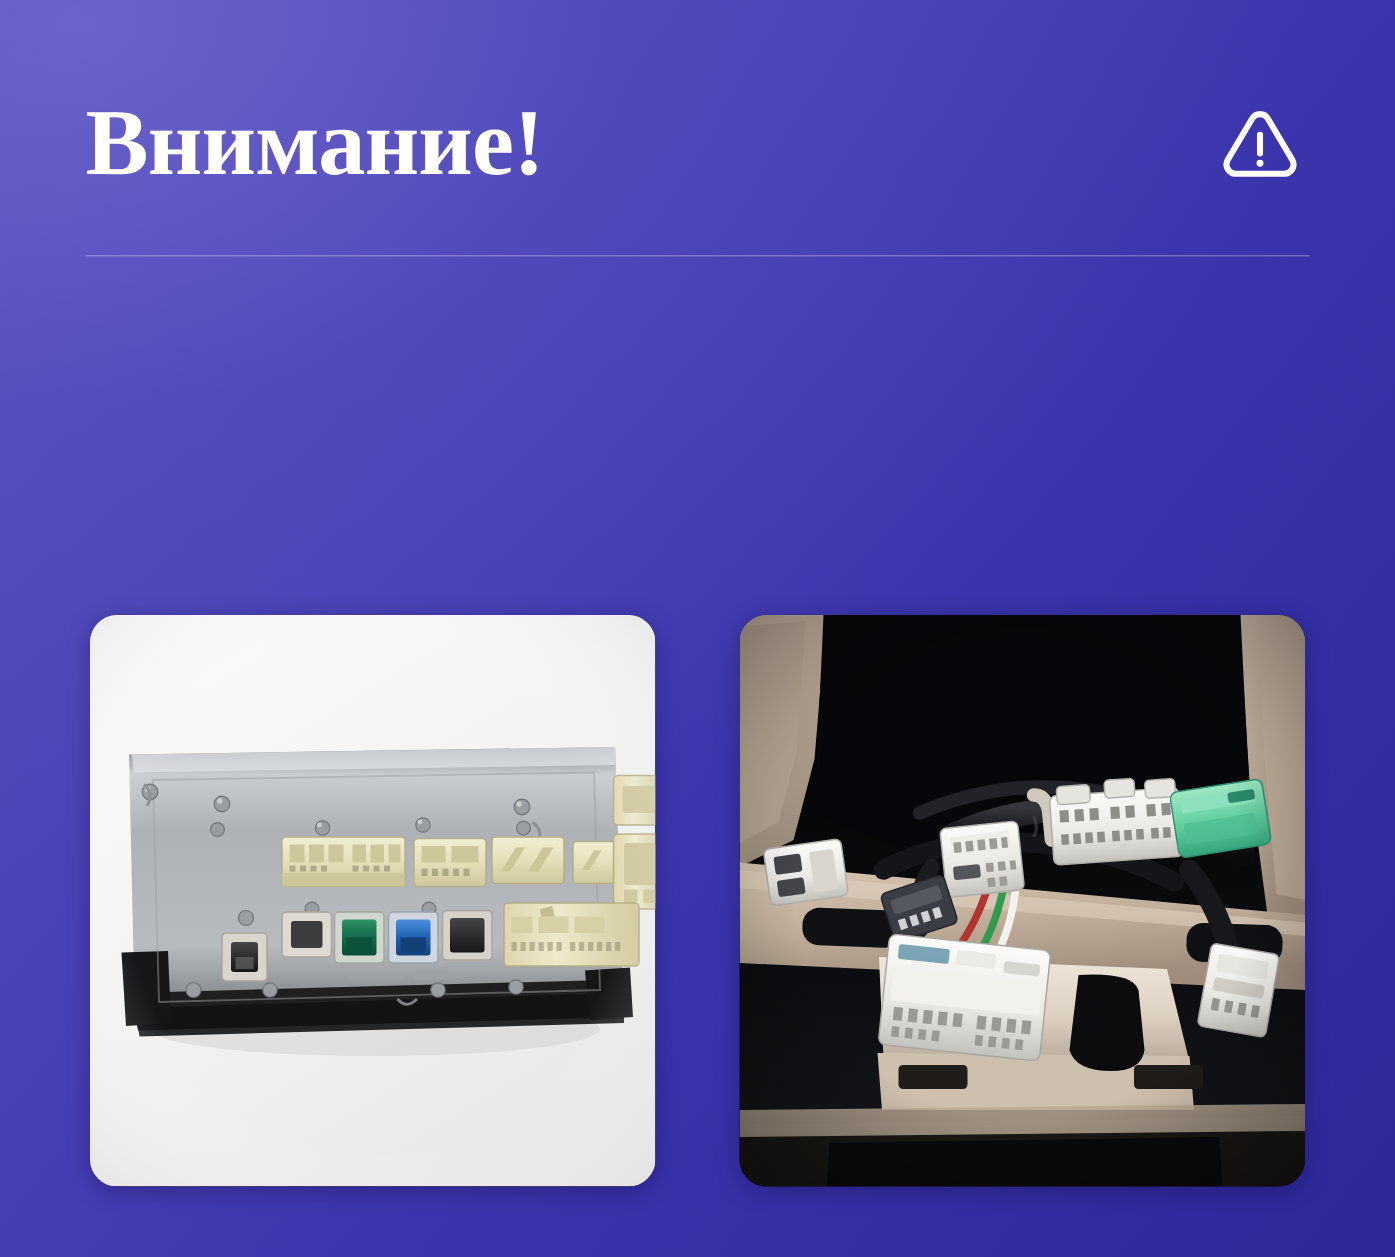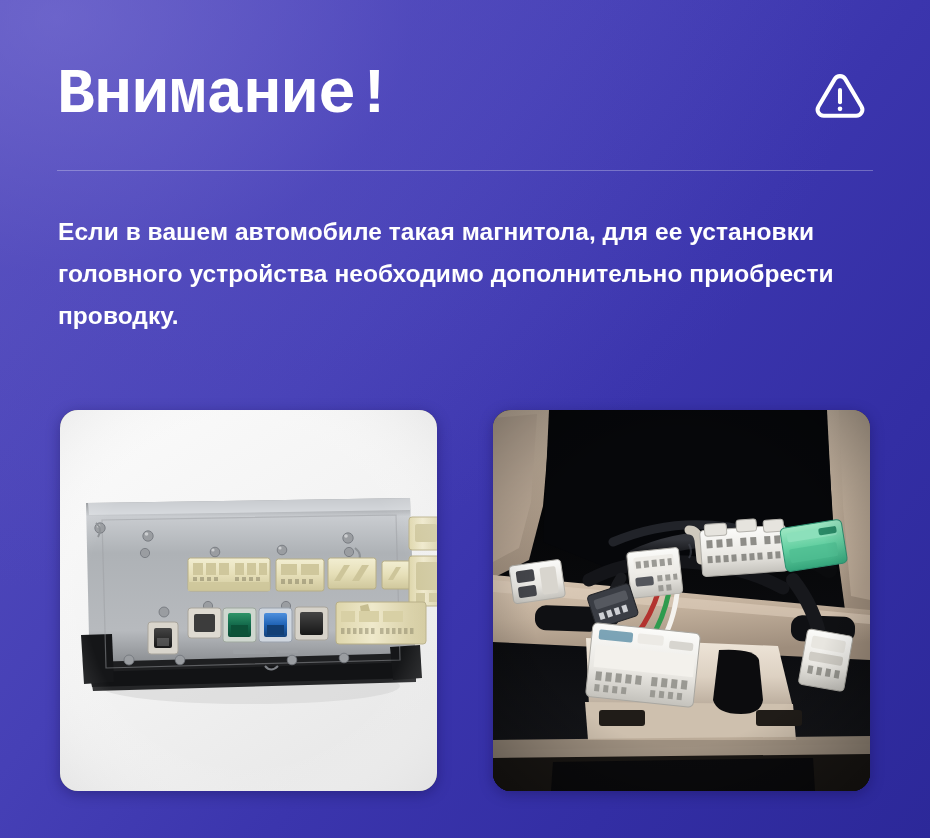--- a/index.html
+++ b/index.html
@@ -49,21 +49,21 @@
     justify-content: space-between;
   }
   .title {
     font-size: 63px;
     line-height: 1;
     font-weight: 700;
     color: #ffffff;
     letter-spacing: -0.5px;
     white-space: nowrap;
     margin: 0;
-    font-family: Liberation Mono, monospace;
+    font-family: Liberation Serif, serif;
   }
   .warn-icon {
     width: 54px;
     height: 54px;
     flex: 0 0 auto;
     margin-right: 6px;
     display: block;
   }
 
   
@@ -130,21 +130,20 @@
                c -1.0 -1.7 -1.0 -3.8 0 -5.6
                L 19.3 9.9
                C 20.3 8.2 22.1 7.2 24 7.2 Z" fill="none" stroke="#ffffff" stroke-width="3.6" stroke-linejoin="round"></path>
       <line x1="24" y1="19.5" x2="24" y2="30.5" stroke="#ffffff" stroke-width="3.6" stroke-linecap="round"></line>
       <circle cx="24" cy="36.3" r="2.05" fill="#ffffff"></circle>
     </svg>
   </div>
 
   <div class="divider"></div>
 
-  <p class="body-copy">Если в вашем автомобиле такая магнитола, для ее установки головного устройства необходимо дополнительно приобрести проводку.</p>
 
   <div class="cards">
 
     <div class="card">
       <svg viewBox="0 0 377 381" preserveAspectRatio="xMidYMid slice" aria-hidden="true">
         <defs>
           <linearGradient id="whiteBg" x1="0" y1="0" x2="0.6" y2="1">
             <stop offset="0" stop-color="#fbfbfb"></stop>
             <stop offset="0.55" stop-color="#f3f3f3"></stop>
             <stop offset="1" stop-color="#e9e9e9"></stop>

